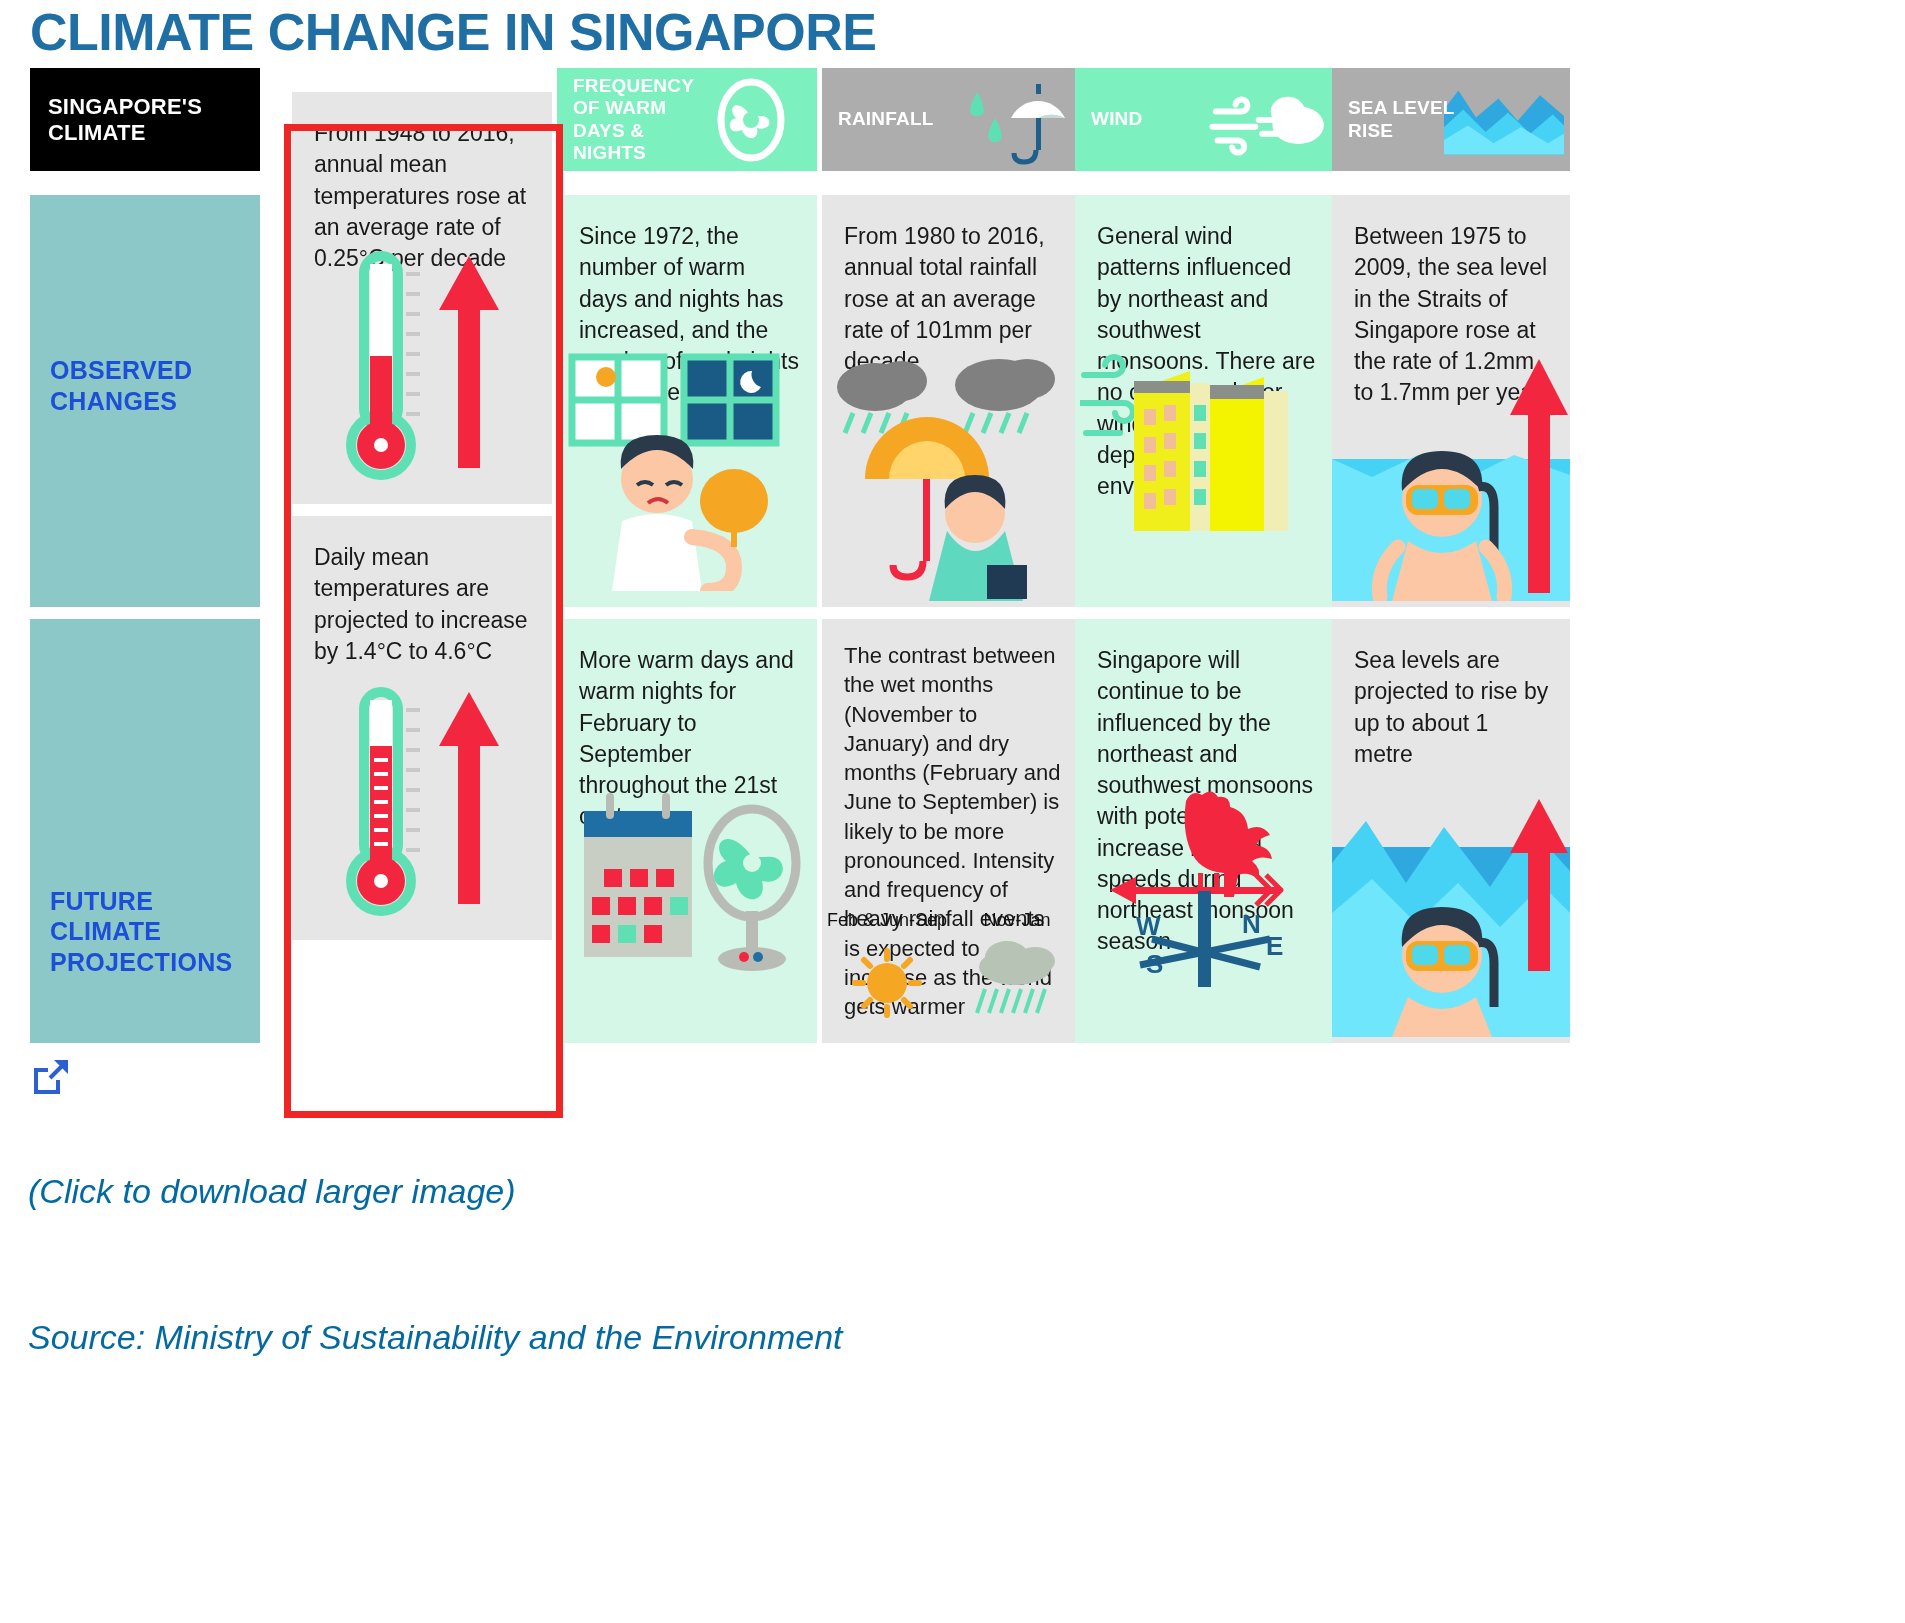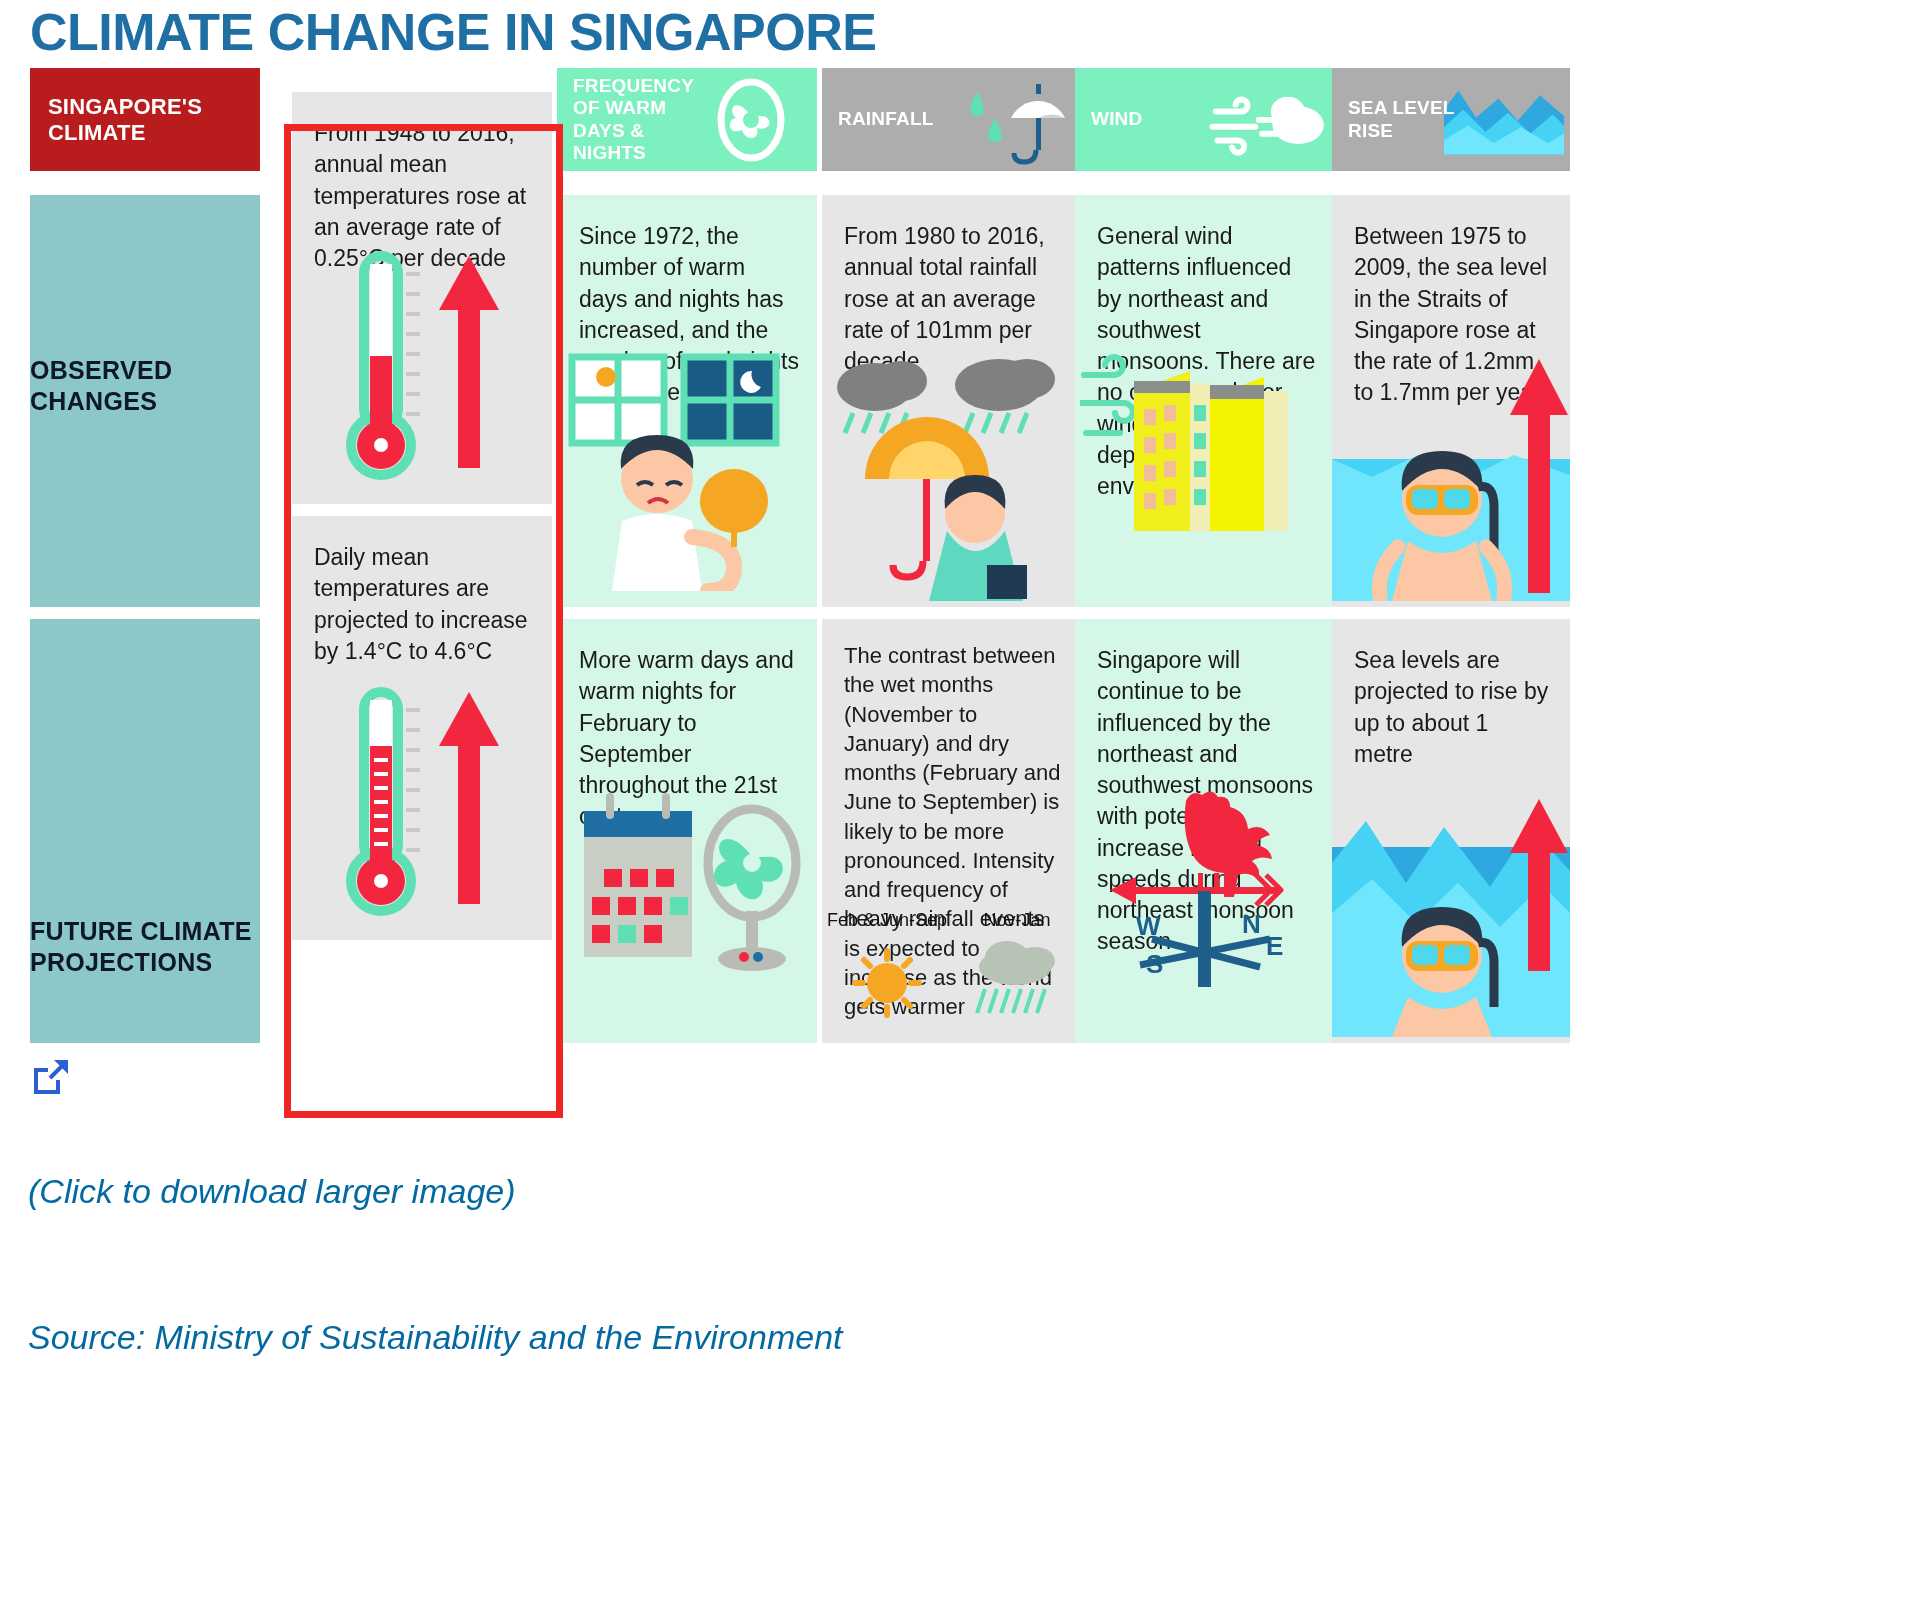--- a/index.html
+++ b/index.html
@@ -51,21 +51,21 @@
   
   .hdr {
     position: relative;
     height: 103px;
     overflow: hidden;
     display: flex;
     align-items: center;
   }
   .hdr-grey  { background: #adadad; }
   .hdr-mint  { background: #7df0c0; }
-  .hdr-dark  { background: #b91c1c; }
+  .hdr-dark  { background: #000000; }
   .hdr-label {
     position: relative;
     z-index: 2;
     color: #ffffff;
     font-size: 19px;
     font-weight: bold;
     line-height: 1.18;
     letter-spacing: 0.2px;
     padding-left: 16px;
     max-width: 150px;
@@ -95,25 +95,26 @@
   .cell-text {
     padding: 26px 18px 0 22px;
     font-size: 23px;
     line-height: 1.36;
     color: #1a1a1a;
     font-family: "Liberation Sans", sans-serif;
   }
   .cell-text.small { font-size: 22px; line-height: 1.33; padding-top: 22px; }
 
   .rowlabel {
-    color: #0f172a;
+    color: #1d4ed8;
     font-size: 25px;
     font-weight: bold;
     line-height: 1.22;
     letter-spacing: 0.3px;
+    padding-left: 20px;
     position: absolute;
     width: 100%;
   }
   .rowlabel.top  { top: 160px; }
   .rowlabel.bot  { bottom: 66px; }
 
   .art {
     position: absolute;
     left: 0; right: 0; bottom: 6px;
     height: 250px;

